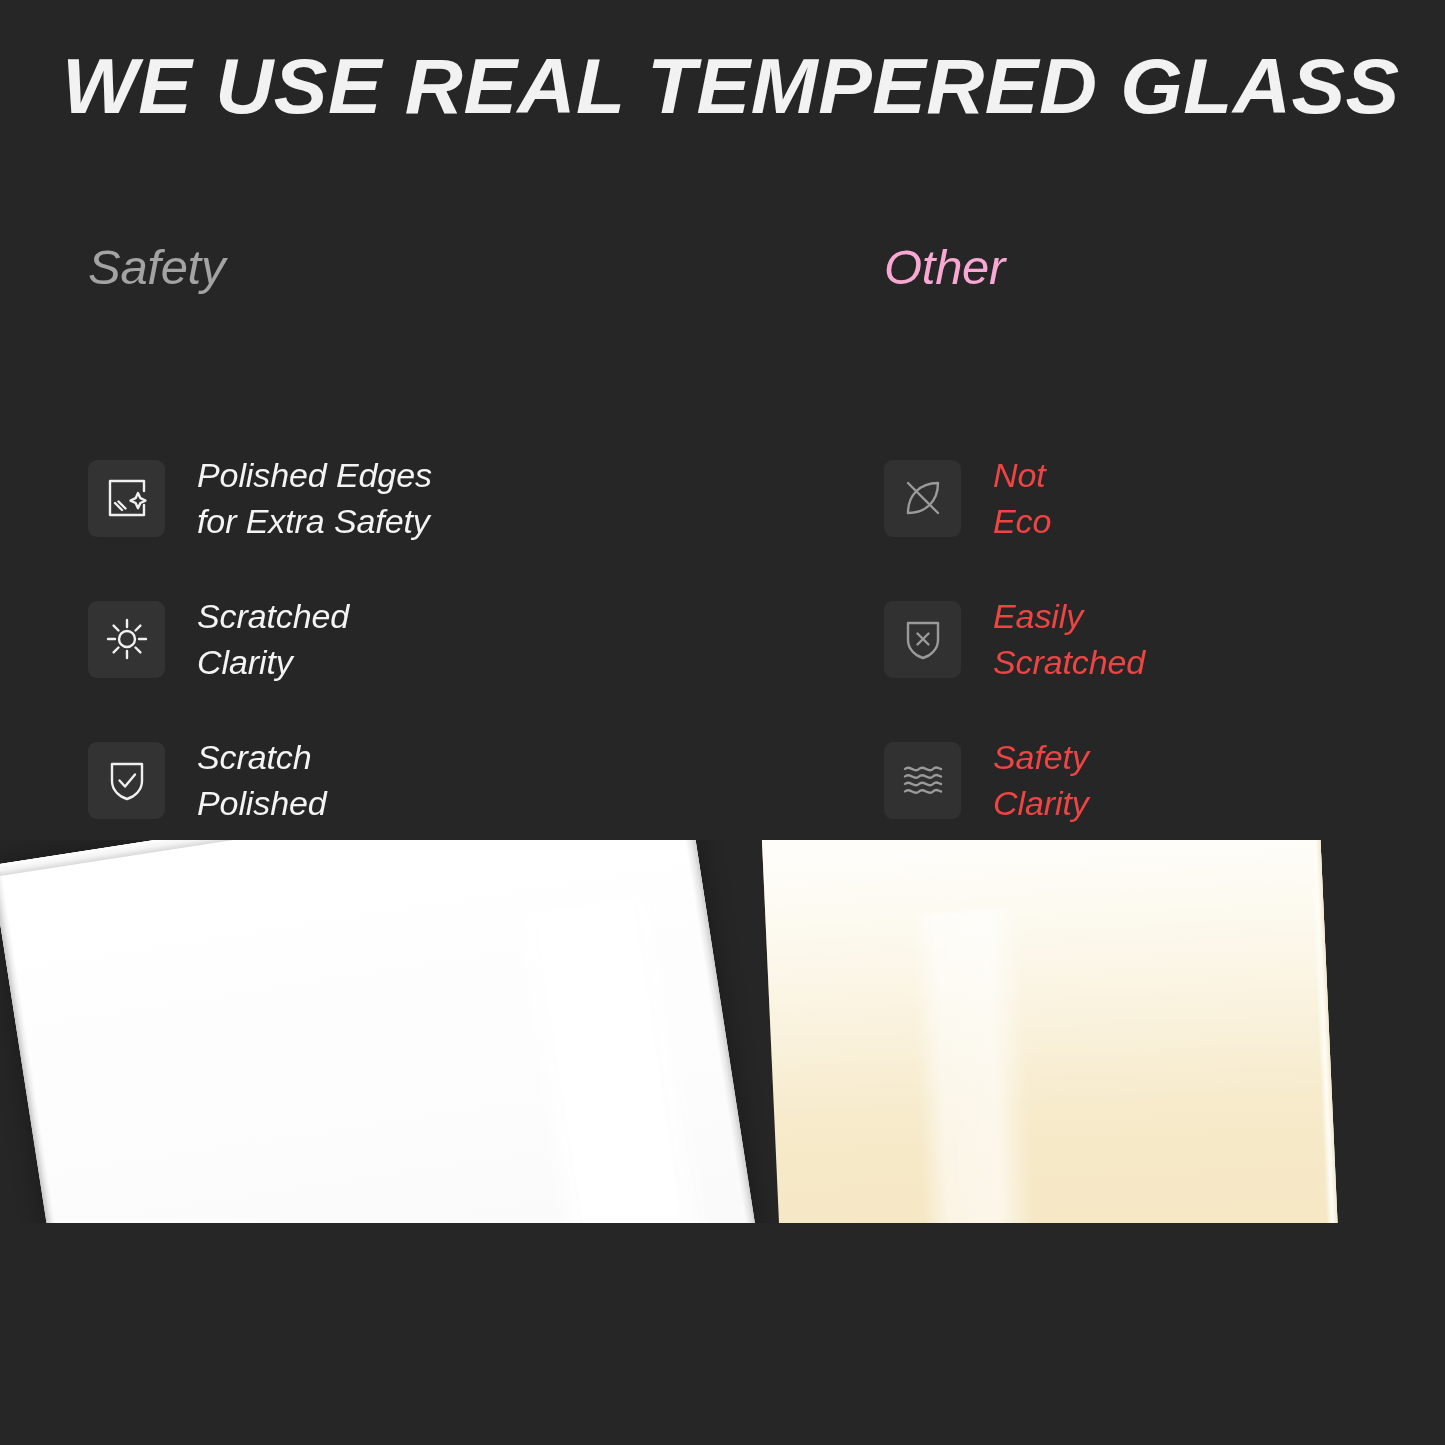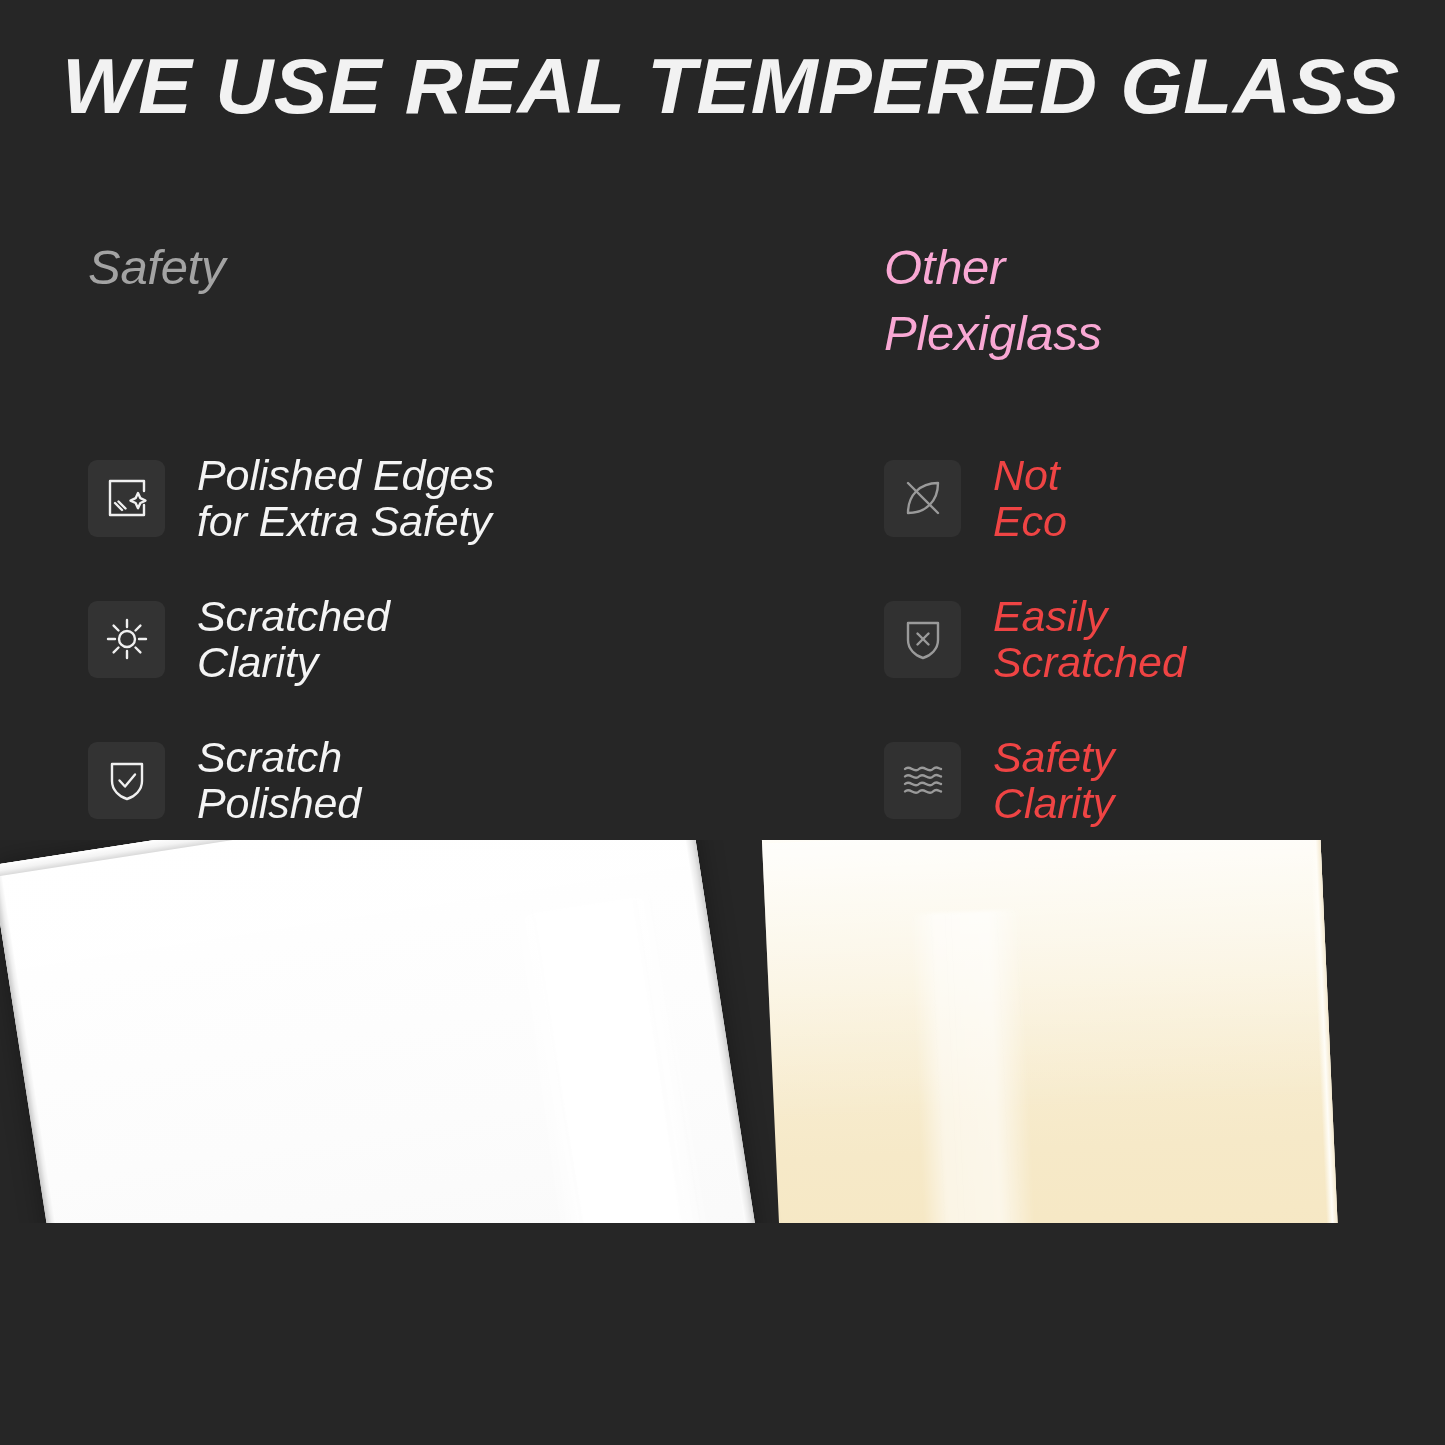--- a/index.html
+++ b/index.html
@@ -81,21 +81,21 @@
   .col-right .icon-tile { background: #313131; }
 
   .icon-tile svg { display: block; }
   .col-left  .icon-tile svg { stroke: #f0f0f0; }
   .col-right .icon-tile svg { stroke: #9a9a9a; }
 
   .feature-label {
     margin-left: 32px;
     font-family: "Liberation Sans", sans-serif;
     font-weight: 400;
-    font-size: 43px;
+    font-size: 34px;
     line-height: 46px;
     letter-spacing: -0.1px;
     white-space: pre-line;
   }
   .col-left  .feature-label { color: #f4f4f4; }
   .col-right .feature-label { color: #ef4444; }
 
   
   .photo {
     position: absolute;
@@ -285,21 +285,20 @@
         <div class="feature-label">Scratch
 Polished</div>
       </div>
 
     </div>
   </div>
 
   <div class="col col-right">
     <div class="col-title">
       <div>Other</div>
-      <div>Plexiglass</div>
     </div>
 
     <div class="features">
 
       <div class="feature">
         <div class="icon-tile">
           <svg width="46" height="46" viewBox="0 0 46 46" fill="none" stroke-width="2.4" stroke-linecap="round" stroke-linejoin="round">
             <path d="M8 38 C8 20 20 8 38 8 C38 26 26 38 8 38 Z"></path>
             <path d="M8 8 L38 38"></path>
           </svg>

